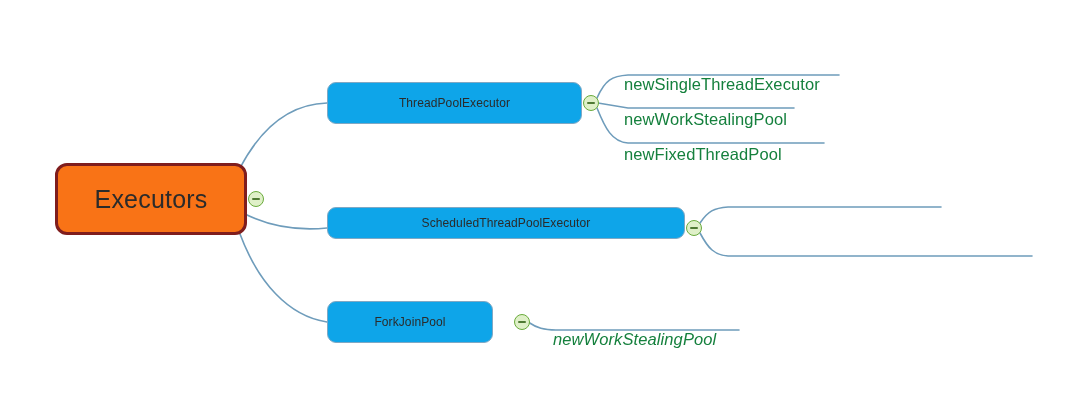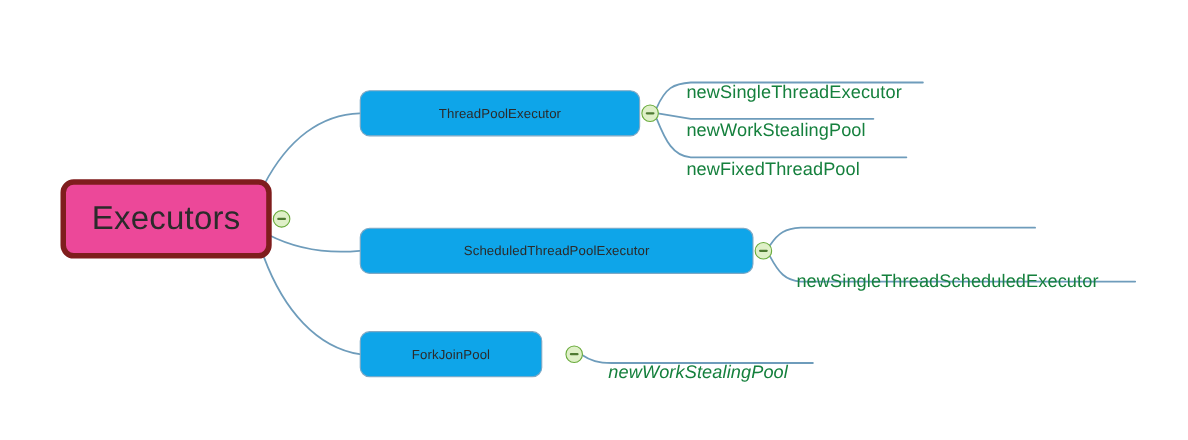--- a/index.html
+++ b/index.html
@@ -31,24 +31,24 @@
     display: flex;
     align-items: center;
     justify-content: center;
     background: #eef4fa;
     border: 1px solid #7fa8c4;
     border-radius: 9px;
     color: #2b2b2b;
     white-space: nowrap;
   }
   .node.root {
-    background: #ec4899;
-    border: 5px solid #7f1d1d;
+    background: #f97316;
+    border: 3px solid #7f1d1d;
     border-radius: 12px;
-    font-size: 30px;
+    font-size: 25px;
     letter-spacing: .2px;
   }
   .node.branch {
     background: #0ea5e9;
     border: 1.4px solid #7fa8c4;
     font-size: 12px;
     letter-spacing: .1px;
   }
 
   
@@ -122,28 +122,25 @@
   <div class="leaf" style="left:624px; top:60px;">
     <span>newSingleThreadExecutor</span>
   </div>
   <div class="leaf" style="left:624px; top:95px;">
     <span>newWorkStealingPool</span>
   </div>
   <div class="leaf" style="left:624px; top:130px;">
     <span>newFixedThreadPool</span>
   </div>
 
-  <div class="node branch" style="left:327px; top:207px; width:358px; height:42px;align-items:center;">
+  <div class="node branch" style="left:327px; top:207px; width:358px; height:32px;align-items:center;">
     <span>ScheduledThreadPoolExecutor</span>
   </div>
   <div class="toggle" style="left:686px; top:220px;"></div>
 
-  <div class="leaf" style="left:724px; top:232px;">
-    <span>newSingleThreadScheduledExecutor</span>
-  </div>
 
   <div class="node branch" style="left:327px; top:301px; width:166px; height:42px;">
     <span>ForkJoinPool</span>
   </div>
   <div class="toggle" style="left:514px; top:314px;"></div>
 
   <div class="leaf" style="left:553px; top:315px;font-style:italic;">
     <span>newWorkStealingPool</span>
   </div>
 

